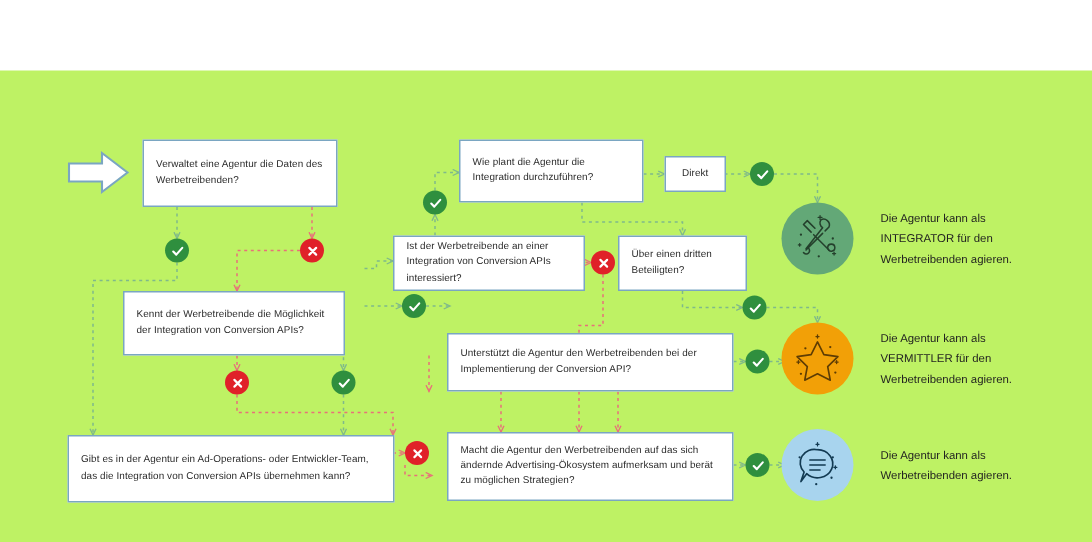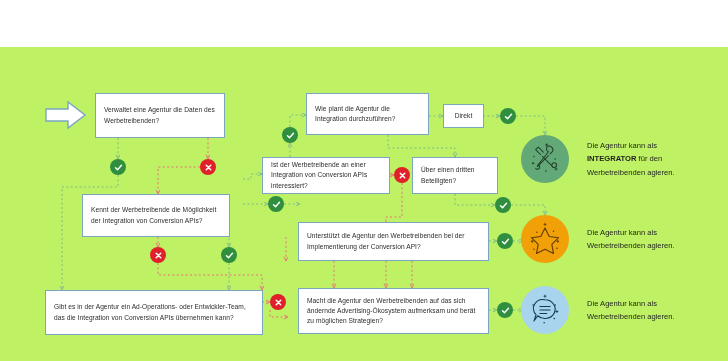--- a/index.html
+++ b/index.html
@@ -70,21 +70,21 @@
     align-items: center;
     justify-content: center;
   }
   .result-text {
     margin-left: 18px;
     font-size: 7.6px;
     line-height: 1.75;
     color: #1f1f1f;
     white-space: nowrap;
   }
-  .result-text b { font-weight: bold; }
+  .result-text b { font-weight: normal; }
 
   .start-arrow {
     position: absolute;
     z-index: 3;
   }
 </style>
 </head>
 <body>
 
 <div id="canvas">
@@ -332,20 +332,21 @@
         </g>
         <g fill="none" stroke="#5e3d04" stroke-width="1" stroke-linecap="round">
           <path d="M20,4 l0,-2.6 M18.8,2.8 l2.4,0"></path>
           <path d="M5,24 l0,-2.4 M3.8,22.8 l2.4,0"></path>
           <path d="M35,24 l0,-2.4 M33.8,22.8 l2.4,0"></path>
         </g>
       </svg>
     </div>
     <div class="result-text">
       <div>Die Agentur kann als</div>
+      <div><b>VERMITTLER</b><span> für den</span></div>
       <div>Werbetreibenden agieren.</div>
     </div>
   </div>
 
   <div class="result" style="left:521px;top:239px;">
     <div class="result-icon" style="background:#a8d4ee;">
       <svg width="34" height="34" viewBox="0 0 40 40">
         <path d="M20,8 a12,11 0 1,1 -8.5,18.8 L7,33 L9.5,25.5 A11,10.5 0 0,1 20,8 Z" fill="none" stroke="#123a52" stroke-width="1.3" stroke-linejoin="round"></path>
         <g fill="none" stroke="#123a52" stroke-width="1.2" stroke-linecap="round">
           <path d="M14,16 L26,16"></path>

